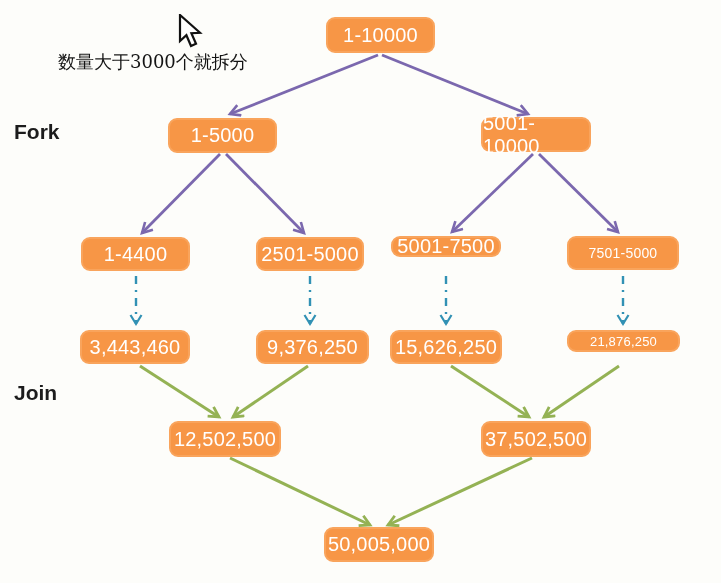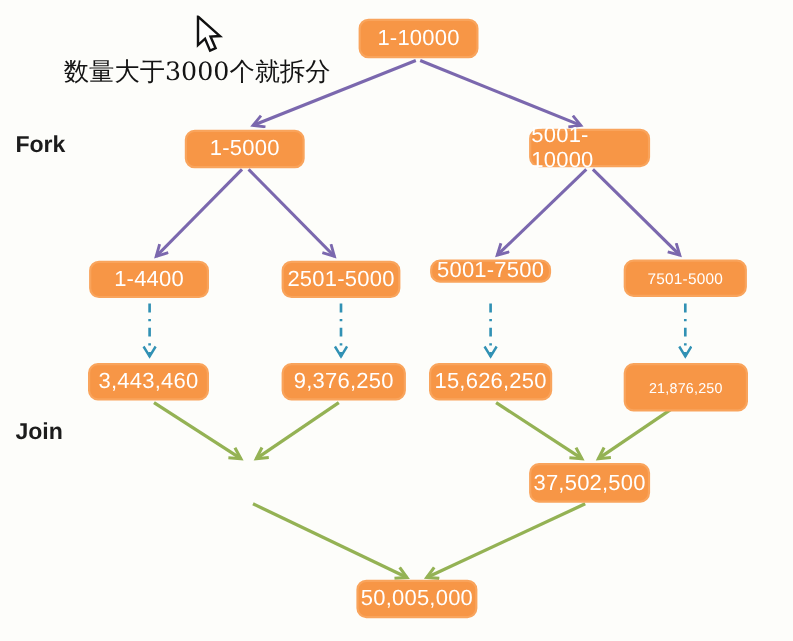--- a/index.html
+++ b/index.html
@@ -25,21 +25,21 @@
   .side-label{
     position:absolute;
     font-weight:bold;
     font-size:21px;
     color:#1c1c1c;
   }
   .annotation{
     position:absolute;
     left:58px;top:50px;
     font-family:"DejaVu Serif", serif;
-    font-size:23px;
+    font-size:18px;
     color:#141414;
     white-space:nowrap;
   }
   .cursor{position:absolute;left:178px;top:14px;}
 </style>
 </head>
 <body>
 
 <div class="stage">
 
@@ -116,24 +116,27 @@
 
   <div class="node" style="left:80px;top:330px;width:110px;height:34px;">
     <span>3,443,460</span>
   </div>
   <div class="node" style="left:256px;top:330px;width:113px;height:34px;">
     <span>9,376,250</span>
   </div>
   <div class="node" style="left:390px;top:330px;width:112px;height:34px;">
     <span>15,626,250</span>
   </div>
-  <div class="node" style="left:567px;top:330px;width:113px;height:44px;font-size:13px;">
+  <div class="node" style="left:567px;top:330px;width:113px;height:22px;font-size:13px;">
     <span>21,876,250</span>
   </div>
 
+  <div class="node" style="left:169px;top:421px;width:112px;height:36px;">
+    <span>12,502,500</span>
+  </div>
   <div class="node" style="left:481px;top:421px;width:110px;height:36px;">
     <span>37,502,500</span>
   </div>
 
   <div class="node" style="left:324px;top:527px;width:110px;height:35px;">
     <span>50,005,000</span>
   </div>
 
 </div>
 

